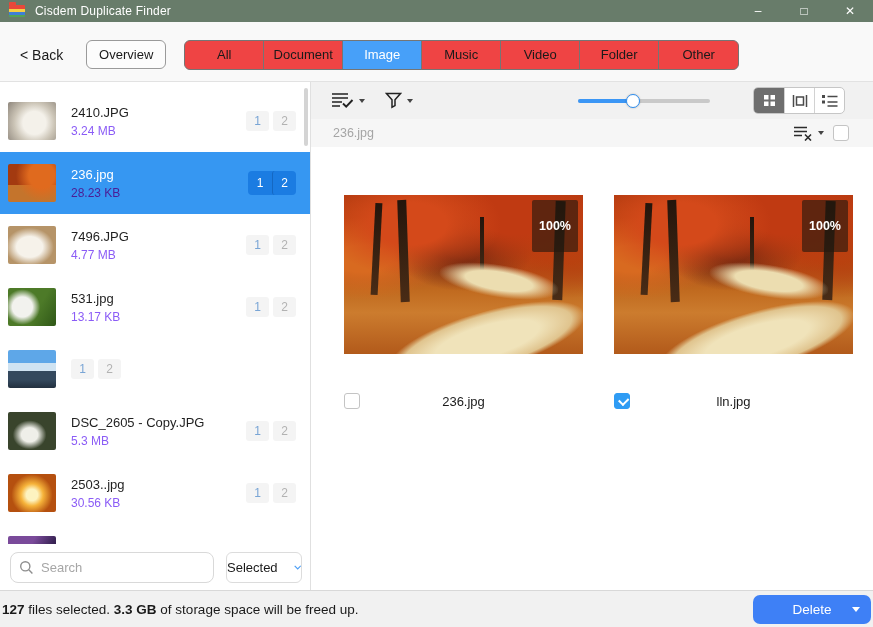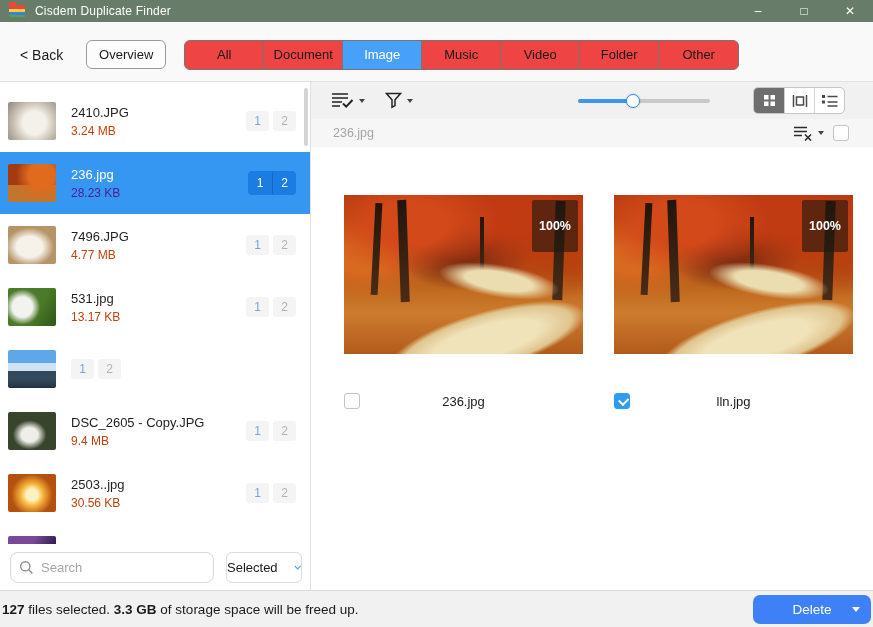--- a/index.html
+++ b/index.html
@@ -28,21 +28,21 @@
   
   .body { height:508px; display:flex; }
   .sidebar { width:311px; border-right:1px solid #e0e0e0; display:flex; flex-direction:column; background:#fff; position:relative; }
   .slist { height:462px; overflow:hidden; padding-top:8px; position:relative; }
   .sb-thumb { position:absolute; right:2px; top:6px; width:4px; height:58px; border-radius:2px; background:#d4d4d4; }
 
   .srow { height:62px; display:flex; align-items:center; padding:0 14px 0 8px; }
   .thumb { width:48px; height:38px; border-radius:2px; flex:none; margin-right:15px; position:relative; overflow:hidden; }
   .meta { flex:1; min-width:0; }
   .fname { font-size:13px; color:#1f1f1f; white-space:nowrap; overflow:hidden; }
-  .fsize { font-size:12px; color:#c2410c; margin-top:4px; }
+  .fsize { font-size:12px; color:#8b5cf6; margin-top:4px; }
   .badges { display:flex; gap:4px; }
   .bdg { width:23px; height:20px; background:#f4f4f4; border-radius:3px; font-size:12px; display:flex; align-items:center; justify-content:center; }
   .b1 { color:#79a5d5; }
   .b2 { color:#b2b2b2; }
 
   .srow.sel { background:#3697F2; }
   .srow.sel .fname { color:#fff; }
   .srow.sel .fsize { color:#4c1d95; }
   .srow.sel .badges { background:#1b7ce2; border-radius:4px; gap:0; overflow:hidden; }
   .srow.sel .bdg { background:transparent; width:24px; height:24px; color:#fff; }
@@ -208,21 +208,21 @@
         <div class="badges">
           <span class="bdg b1">1</span>
           <span class="bdg b2">2</span>
         </div>
       </div>
 
       <div class="srow">
         <div class="thumb th-panda"></div>
         <div class="meta">
           <div class="fname">DSC_2605 - Copy.JPG</div>
-          <div class="fsize">9.4 MB</div>
+          <div class="fsize">5.3 MB</div>
         </div>
         <div class="badges">
           <span class="bdg b1">1</span>
           <span class="bdg b2">2</span>
         </div>
       </div>
 
       <div class="srow">
         <div class="thumb th-fire"></div>
         <div class="meta">

